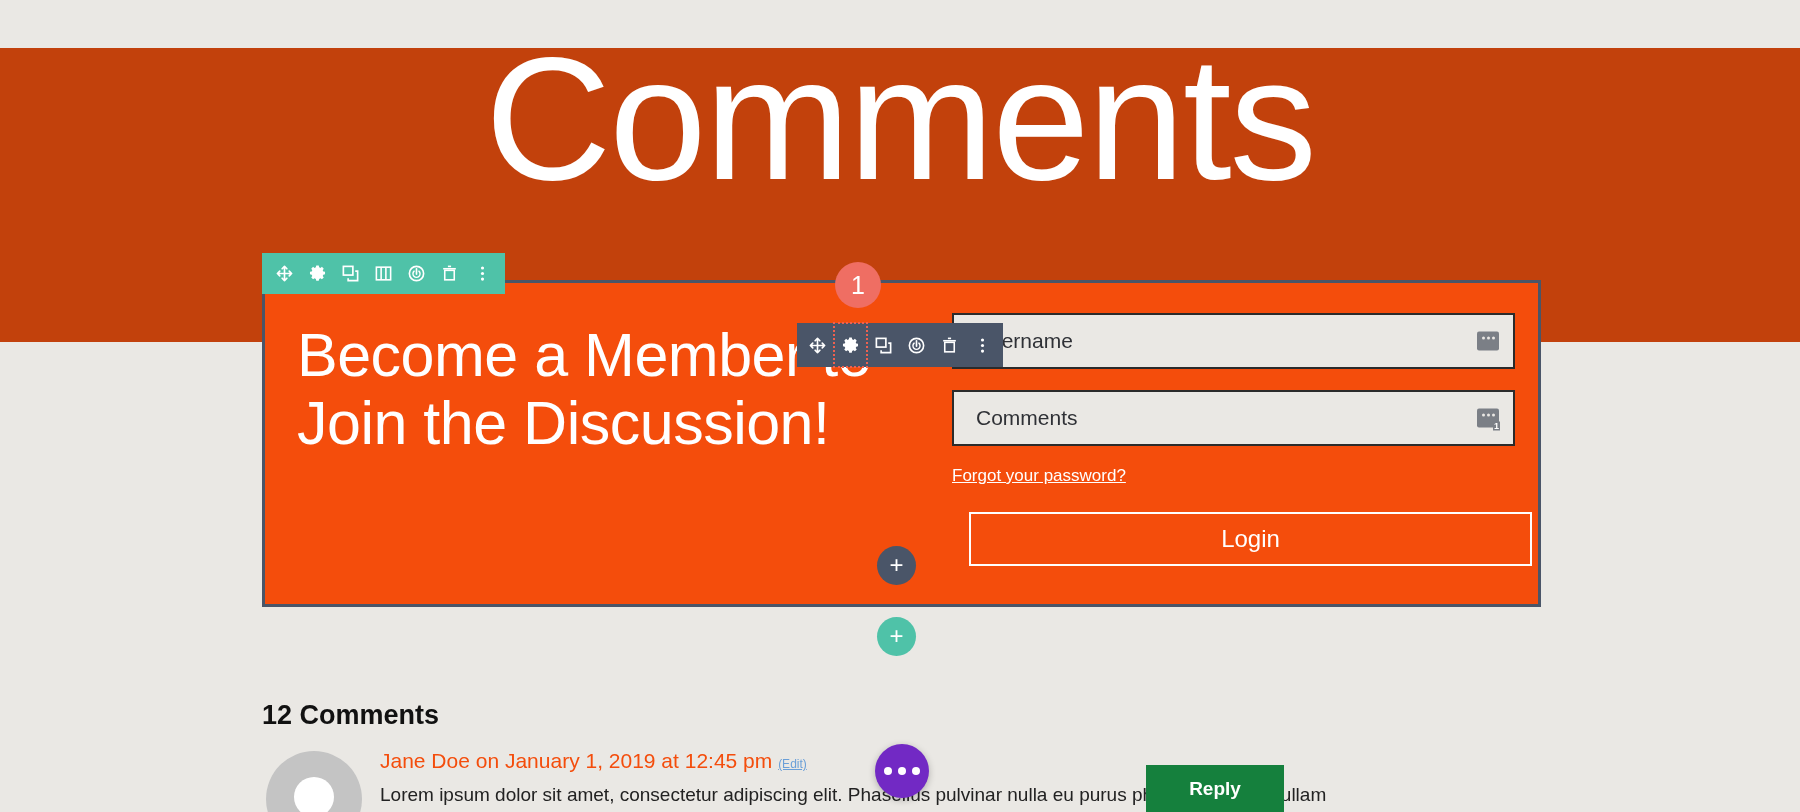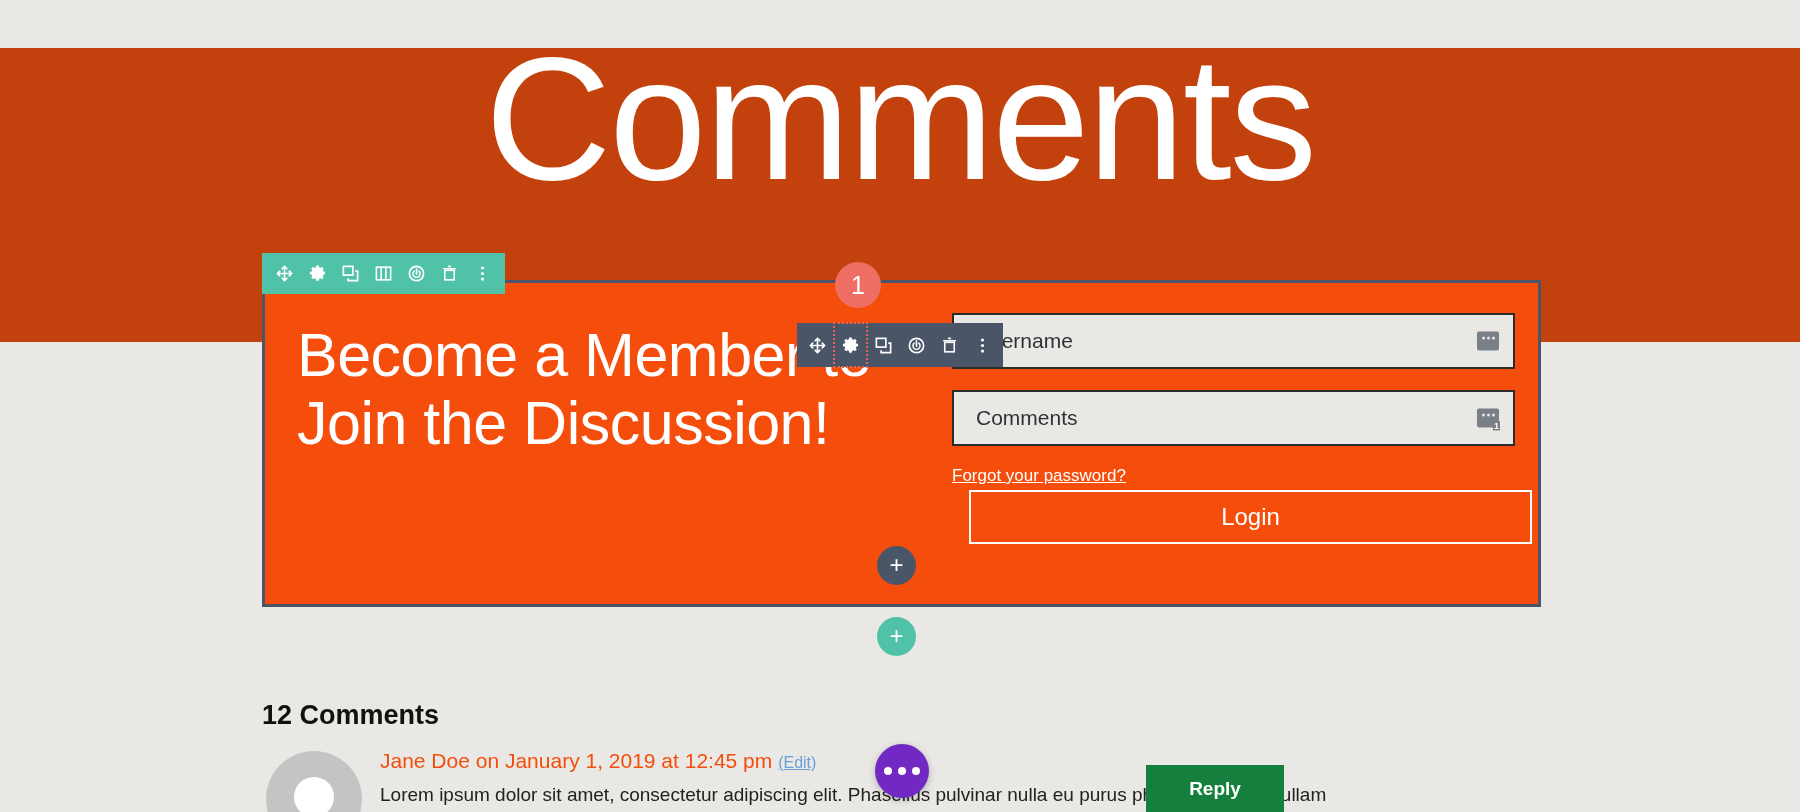--- a/index.html
+++ b/index.html
@@ -76,21 +76,21 @@
   .field-icon .dots i { width: 3px; height: 3px; background: #eae8e4; border-radius: 50%; display:block; }
   .field-icon .badge1 {
     position: absolute; right: -1px; bottom: -3px;
     font-size: 9px; color: #fff; font-weight: bold;
     background: #7b7f86; line-height: 9px; padding: 0 1px;
   }
 
   .forgot-link {
     display: inline-block;
     color: #fff; font-size: 17px; text-decoration: underline;
-    margin-top: -6px; margin-bottom: 4px;
+    margin-top: -6px; margin-bottom: 26px;
   }
   .login-btn {
     width: 563px; height: 54px;
     border: 2px solid #ffffff; background: transparent;
     color: #fff; font-size: 24px; font-family: "Liberation Sans", sans-serif;
     display: flex; align-items: center; justify-content: center;
     cursor: pointer;
     margin-left: 17px;
   }
 
@@ -146,21 +146,21 @@
   .avatar {
     position: absolute; left: 4px; top: 2px;
     width: 96px; height: 96px; border-radius: 50%;
     background: #c4c4c4; overflow: hidden;
   }
   .avatar .head {
     position: absolute; left: 50%; top: 26px; transform: translateX(-50%);
     width: 40px; height: 40px; border-radius: 50%; background: #fff;
   }
   .comment-meta { font-size: 21px; color: #f44d0c; }
-  .comment-meta .edit { color: #6a9fd8; font-size: 16px; text-align: center; }
+  .comment-meta .edit { color: #6a9fd8; font-size: 12px; text-align: center; }
   .comment-body {
     margin-top: 8px; font-size: 19px; color: #222; line-height: 1.45;
     max-width: 1010px;
   }
   .reply-btn {
     position: absolute; left: 1146px; top: 765px;
     width: 138px; height: 47px; background: #15803d; color: #fff;
     font-size: 19px; font-weight: bold;
     display: flex; align-items: center; justify-content: center;
     border: none; cursor: pointer; z-index: 30;

